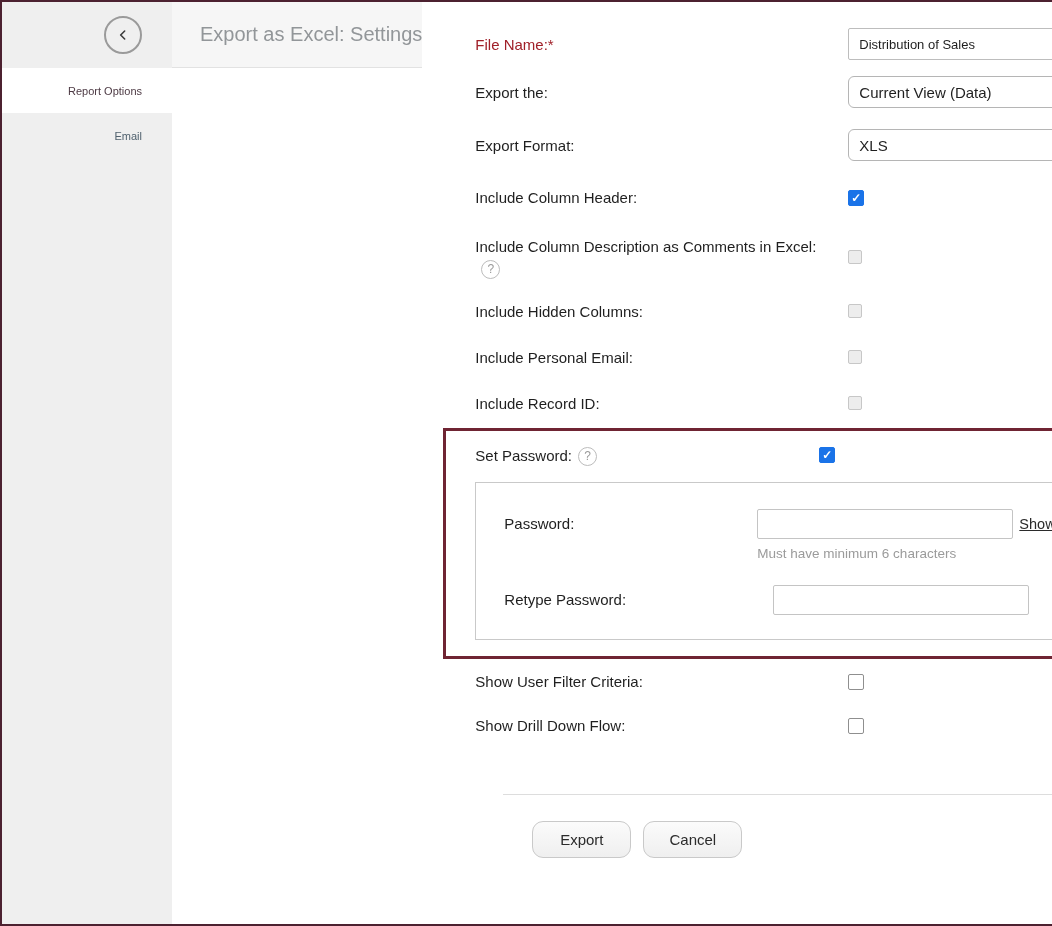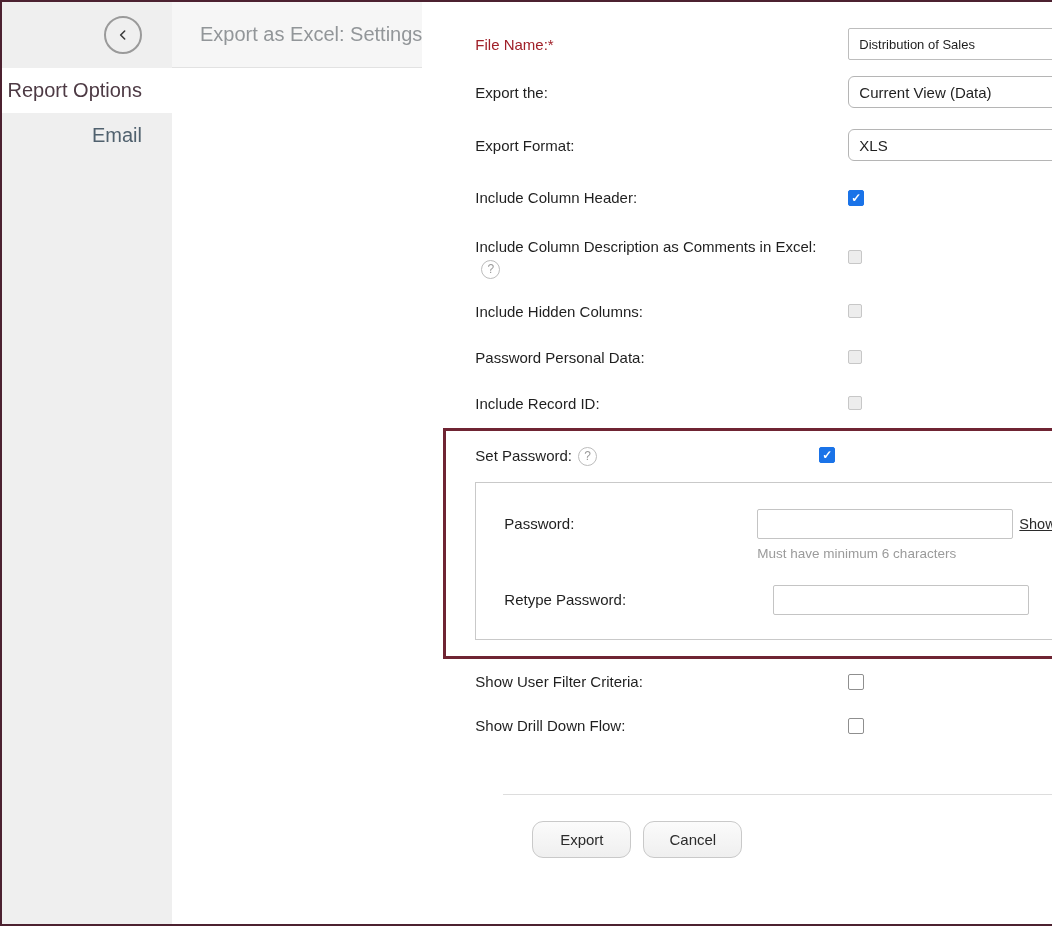--- a/index.html
+++ b/index.html
@@ -38,21 +38,21 @@
     display: flex; align-items: center; justify-content: center;
     cursor: pointer;
     background: transparent;
   }
   .sidebar-item {
     height: 45px;
     display: flex;
     align-items: center;
     justify-content: flex-end;
     padding-right: 30px;
-    font-size: 20px;
+    font-size: 11px;
     color: #50616e;
     cursor: pointer;
   }
   .sidebar-item.active {
     background: #ffffff;
     color: #4d3a44;
   }
   
   .main { flex: 1; display: flex; flex-direction: row; background: #fff; }
   .header {
@@ -290,21 +290,21 @@
         <div class="form-label"><span>Include Column Description as Comments in Excel:</span><span class="help-icon">?</span></div>
         <span class="checkbox muted" data-checked="false"></span>
       </div>
 
       <div class="form-row mb25">
         <div class="form-label">Include Hidden Columns:</div>
         <span class="checkbox muted" data-checked="false"></span>
       </div>
 
       <div class="form-row mb25">
-        <div class="form-label">Password Personal Data:</div>
+        <div class="form-label">Include Personal Email:</div>
         <span class="checkbox muted" data-checked="false"></span>
       </div>
 
       <div class="form-row mb14">
         <div class="form-label">Include Record ID:</div>
         <span class="checkbox muted" data-checked="false"></span>
       </div>
 
       <div class="highlight-box">
         <div class="form-row">

